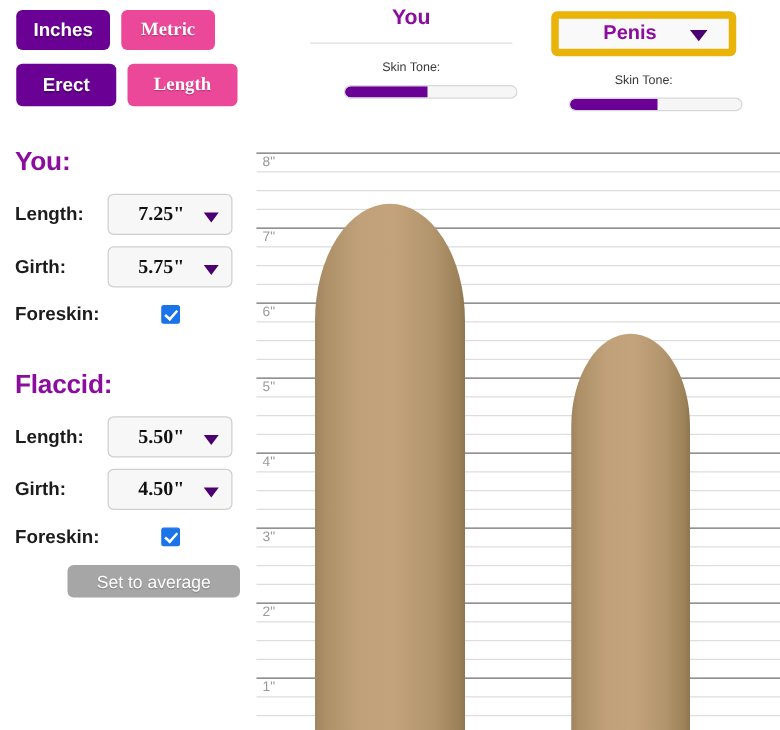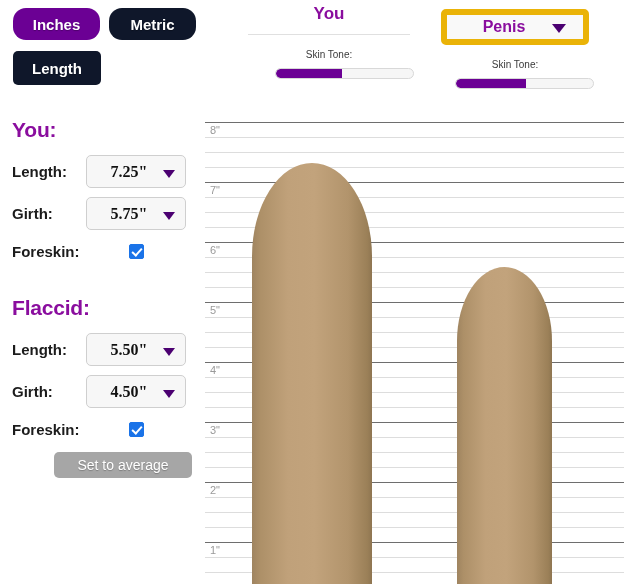--- a/index.html
+++ b/index.html
@@ -18,24 +18,24 @@
   .toggle-row { position: absolute; display: flex; gap: 9px; left: 13px; }
   .toggle-btn {
     border: none; border-radius: 5px;
     font-family: "Liberation Sans", sans-serif;
     font-weight: bold; font-size: 15px; color: #ffffff;
     cursor: pointer; line-height: 1;
     display: flex; align-items: center; justify-content: center;
     text-shadow: 0 1px 1px rgba(0,0,0,0.28);
   }
   .toggle-btn.on  { background: #6b0094; }
-  .toggle-btn.off { background: #0f172a; }
+  .toggle-btn.off { background: #ec4899; font-family: Liberation Serif, serif; }
 
   #row-units { top: 8px; }
-  #row-units .toggle-btn { width: 87px; height: 32px; border-radius: 13px; }
+  #row-units .toggle-btn { width: 75px; height: 32px; }
   #row-state { top: 51px; }
   #row-state .toggle-btn { width: 80px; height: 34px; }
   #btn-flaccid { width: 88px !important; }
 
   .section-title {
     position: absolute; left: 12px;
     color: #8a0d9e; font-weight: bold; font-size: 21px;
     letter-spacing: -0.2px;
   }
   #title-you { top: 118px; }
@@ -178,20 +178,21 @@
 <div id="app">
 
   <div id="left-panel">
 
     <div class="toggle-row" id="row-units">
       <button class="toggle-btn on">Inches</button>
       <button class="toggle-btn off">Metric</button>
     </div>
 
     <div class="toggle-row" id="row-state">
+      <button class="toggle-btn on">Erect</button>
       <button class="toggle-btn off" id="btn-flaccid">Length</button>
     </div>
 
     <div class="section-title" id="title-you">You:</div>
 
     <div class="field-row" id="you-length">
       <div class="field-label">Length:</div>
       <div class="select-box">
         <div class="select-value">7.25"</div>
         <span class="caret"></span>

